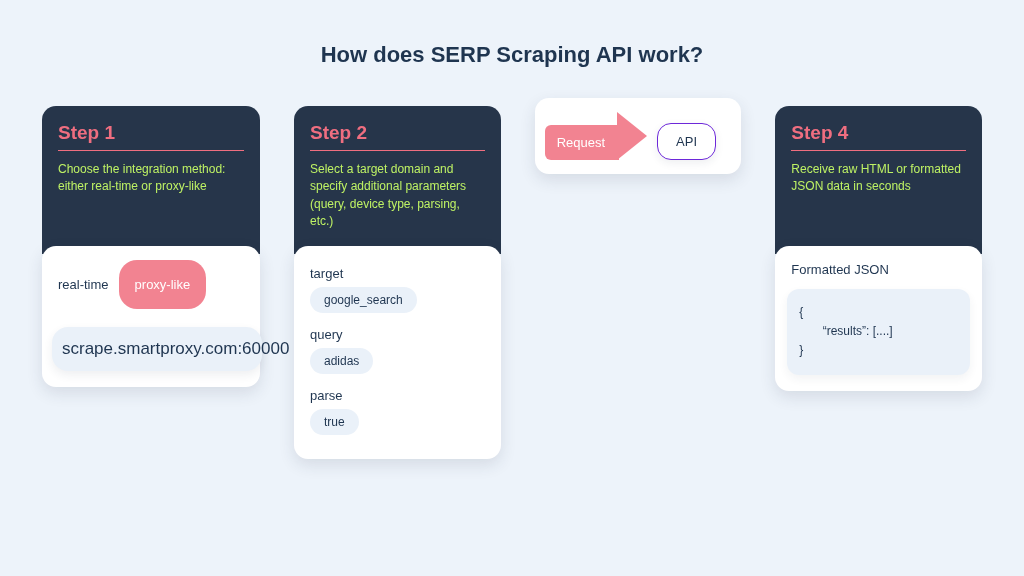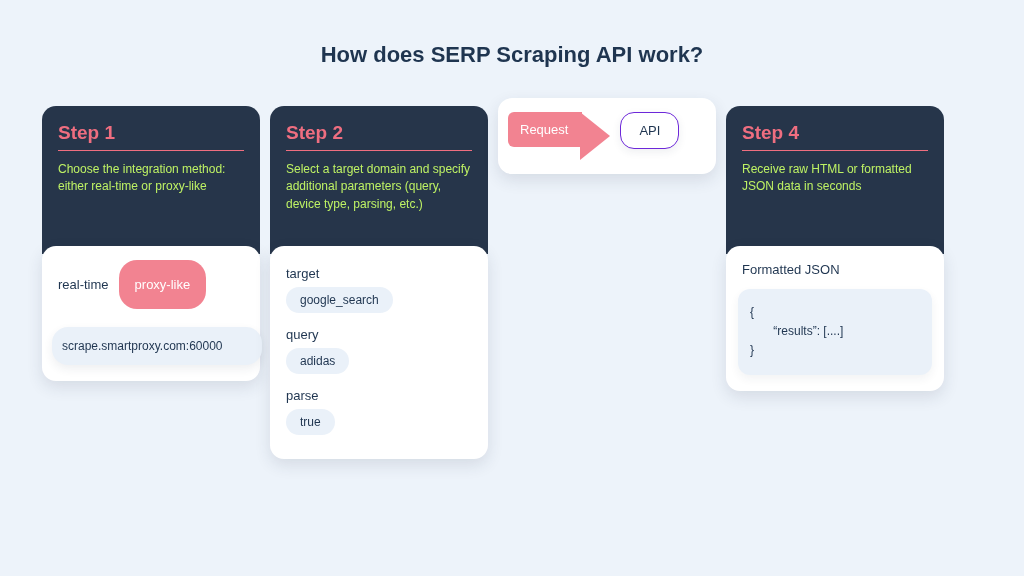--- a/index.html
+++ b/index.html
@@ -12,21 +12,21 @@
   }
   .title {
     text-align: center;
     font-size: 22px;
     font-weight: 700;
     color: #1f3550;
     padding-top: 42px;
   }
   .steps {
     display: flex;
-    gap: 10px;
+    gap: 34px;
     padding: 38px 42px 0 42px;
     align-items: flex-start;
   }
   .step {
     width: 218px;
     position: relative;
   }
   .header-box {
     background: #26354a;
     border-radius: 14px 14px 0 0;
@@ -76,21 +76,21 @@
     background: #f28391;
     color: #fff;
     font-size: 13px;
     padding: 17px 16px;
     border-radius: 18px;
   }
   .s1-endpoint {
     background: #eaf1f9;
     border-radius: 16px;
     padding: 12px 10px;
-    font-size: 12px;
+    font-size: 17px;
     color: #1f3550;
     width: 210px;
     margin-left: -2px;
     box-shadow: 0 4px 10px rgba(38,53,74,0.08);
     white-space: nowrap;
   }
 
   
   .s2-label {
     font-size: 13px;
@@ -103,21 +103,21 @@
     border-radius: 14px;
     padding: 6px 14px;
     font-size: 12px;
     color: #1f3550;
     margin: 0 0 8px 4px;
   }
 
   
   .s3-row {
     display: flex;
-    align-items: flex-start;
+    align-items: flex-end;
     gap: 6px;
   }
   .s3-request {
     background: #f28391;
     color: #fff;
     font-size: 13px;
     padding: 10px 14px 10px 12px;
     border-radius: 6px 0 0 6px;
     position: relative;
     z-index: 1;

